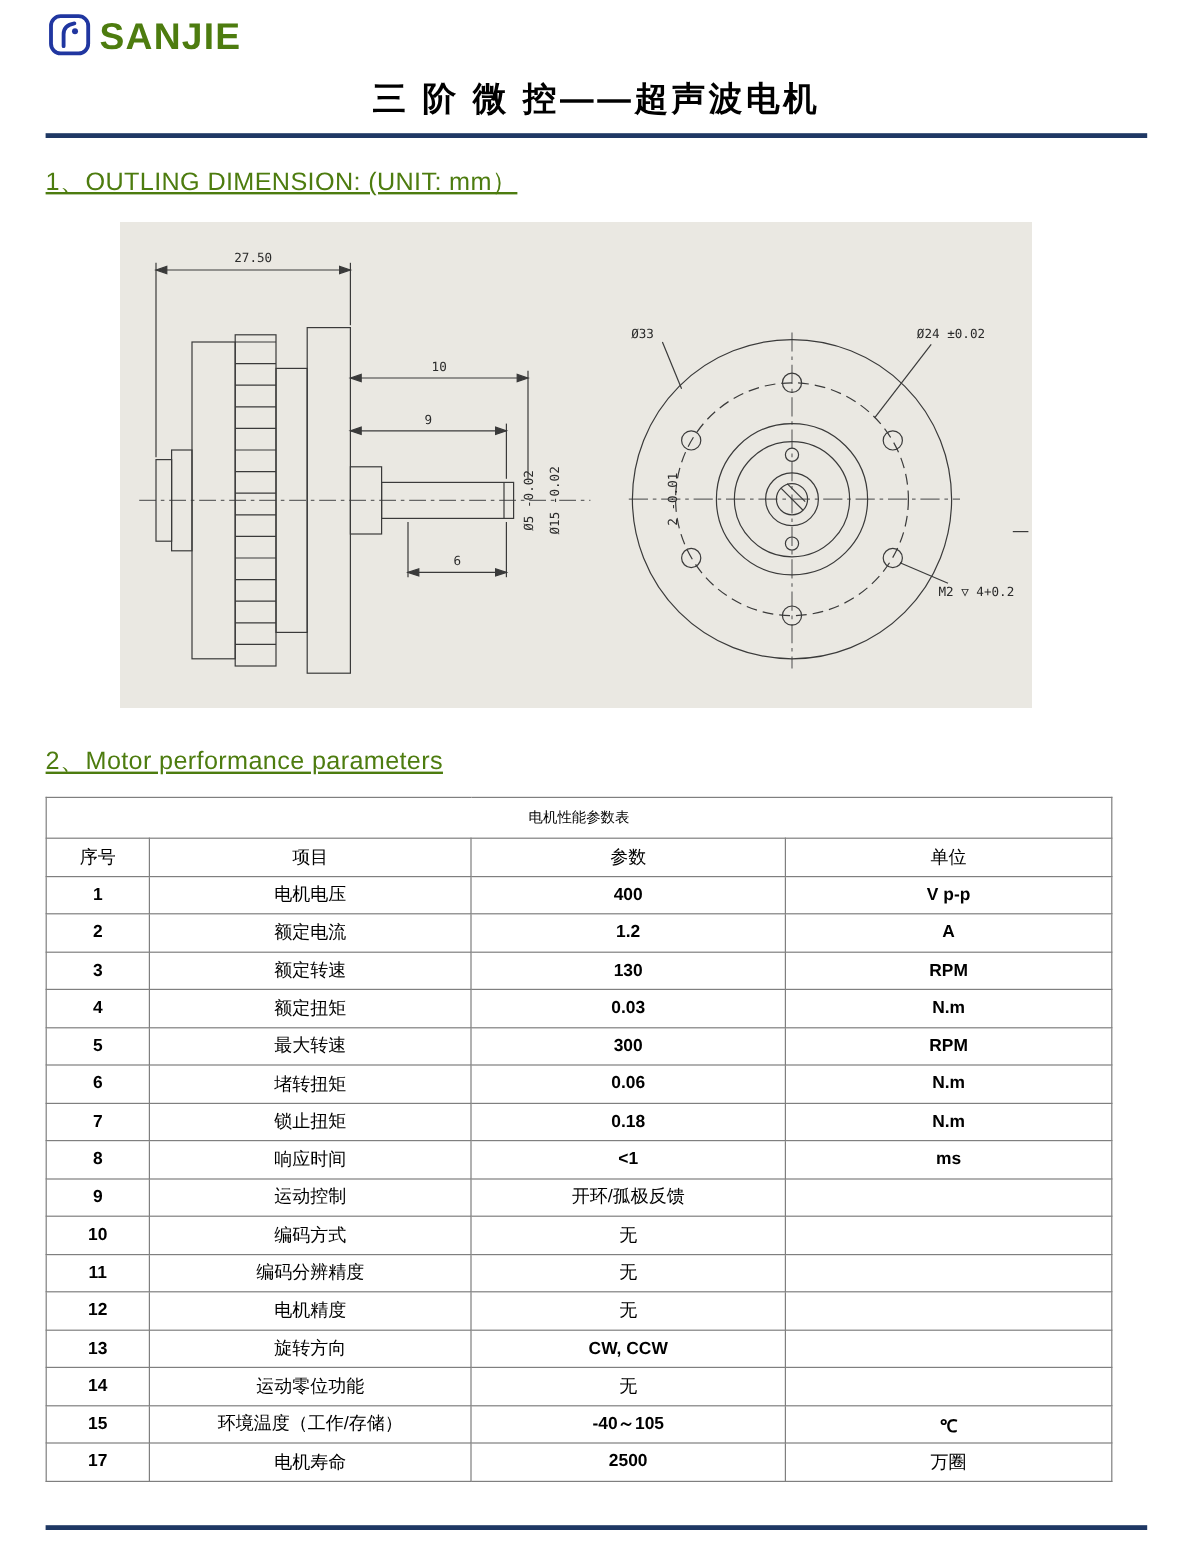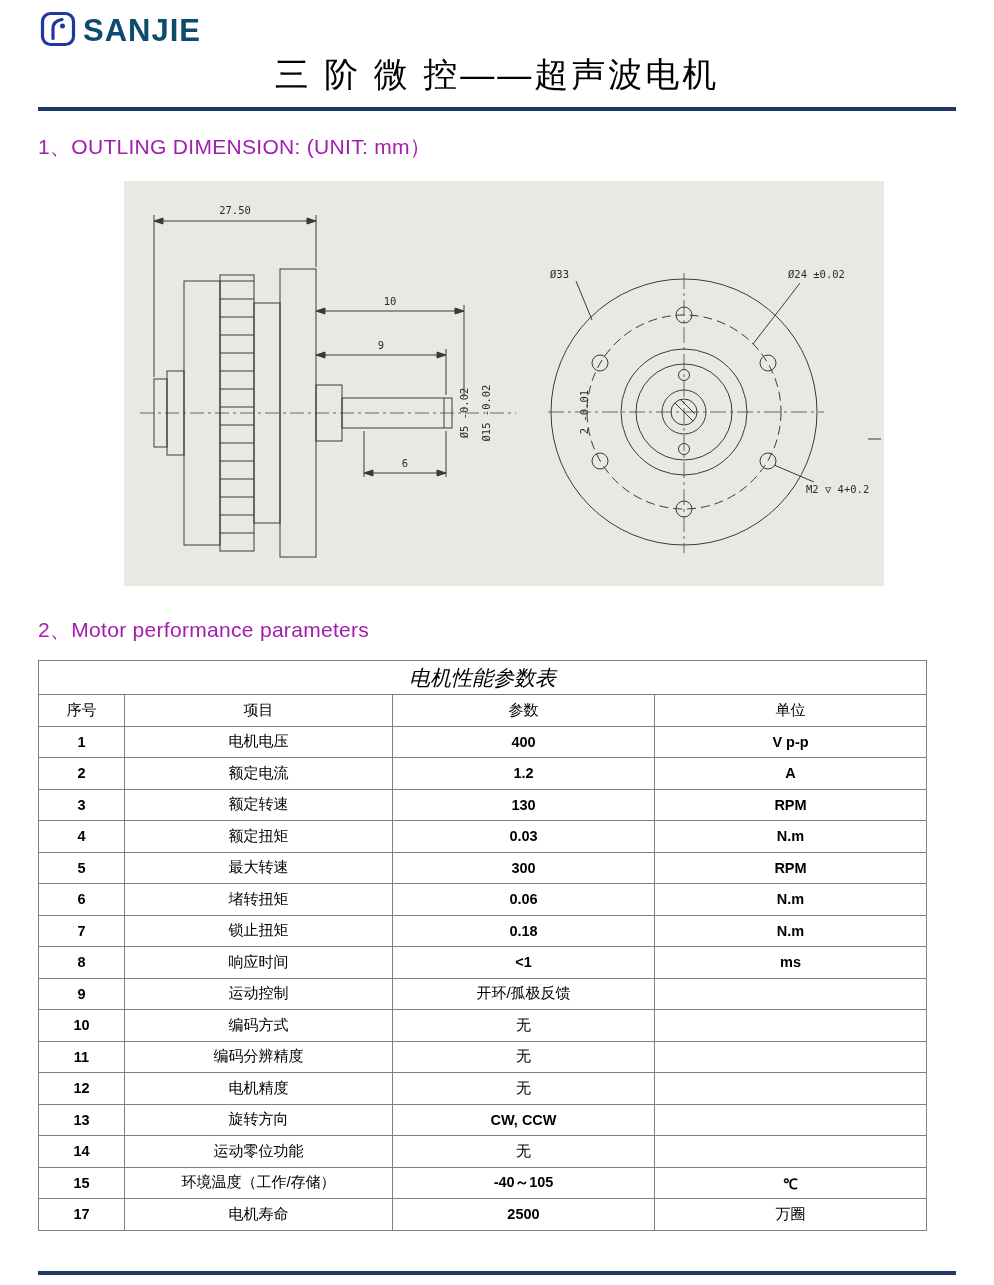--- a/index.html
+++ b/index.html
@@ -5,37 +5,37 @@
   * { margin:0; padding:0; box-sizing:border-box; }
   html,body { background:#ffffff; }
   body {
     width:994px; height:1285px; position:relative; overflow:hidden;
     font-family:"Liberation Sans", sans-serif; color:#000;
   }
   .page { padding:10px 38px 0 38px; }
 
   
   .logo-row { display:flex; align-items:center; gap:7px; padding-left:2px; height:42px; }
-  .logo-text { font-size:31px; font-weight:bold; color:#0c4a6e; letter-spacing:1px; }
-
-  
-  .doc-title { text-align:center; font-size:34px; font-weight:normal; letter-spacing:3px; margin-top:0; }
+  .logo-text { font-size:31px; font-weight:bold; color:#4d7c0f; letter-spacing:1px; }
+
+  
+  .doc-title { text-align:center; font-size:28px; font-weight:bold; letter-spacing:3px; margin-top:12px; }
   .rule { height:4px; background:#1f3864; margin-top:9px; }
 
   
-  .section-heading { font-size:21px; color:#a21caf; margin-top:22px; letter-spacing:.3px; }
-
-  
-  .drawing-wrap { margin-top:20px; margin-left:86px; width:760px; height:405px; background:#eae8e2;text-align:center; }
+  .section-heading { font-size:21px; color:#4d7c0f; margin-top:22px; letter-spacing:.3px;text-decoration:underline; }
+
+  
+  .drawing-wrap { margin-top:20px; margin-left:62px; width:760px; height:405px; background:#eae8e2;text-align:center; }
   .drawing-wrap svg text { font-family:"DejaVu Sans Mono", monospace; font-size:10.5px; fill:#2b2b2b; }
 
   
   table.perf { width:888px; border-collapse:collapse; margin-top:16px; font-size:15px; table-layout:fixed; }
   table.perf th, table.perf td { border:1px solid #7f7f7f; text-align:center; height:31.5px; padding:2px 6px; font-weight:normal; }
-  table.perf .title-row th { font-size:21px; height:34px;font-style:italic; }
+  table.perf .title-row th { font-size:12px; height:34px; }
   table.perf td.b { font-weight:bold; font-size:14.5px; }
 
   .bottom-rule { position:absolute; left:38px; right:38px; bottom:10px; height:4px; background:#1f3864; }
 </style>
 </head>
 <body>
 
 <div class="page">
 
   <div class="logo-row">

